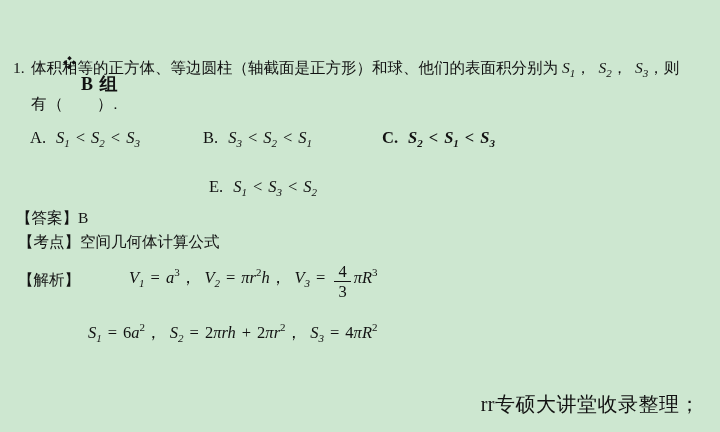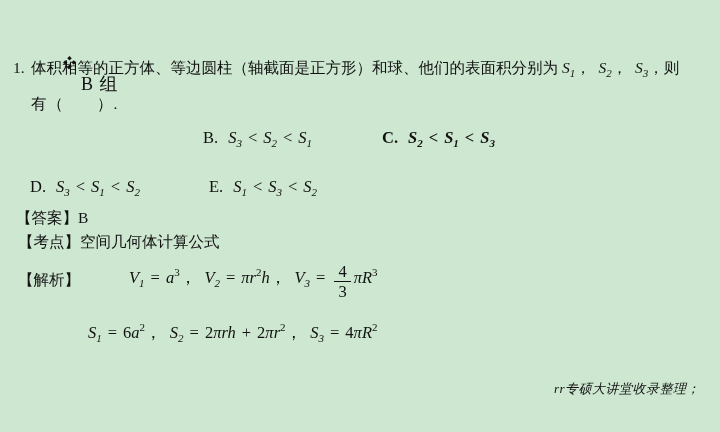--- a/index.html
+++ b/index.html
@@ -8,21 +8,21 @@
     background:#cde7d0;
     font-family:"Liberation Serif","DejaVu Serif",serif;
     color:#121212;
     overflow:hidden;
   }
   #page{position:relative;width:720px;height:432px;}
 
   .line{position:absolute;white-space:pre;line-height:24px;font-size:15.5px;}
 
   
-  #title{left:8px;top:8px;font-size:18px;font-weight:normal;letter-spacing:1px;line-height:22px;}
+  #title{left:8px;top:8px;font-size:18px;font-weight:bold;letter-spacing:1px;line-height:22px;}
   #title .icon{display:inline-block;margin-right:5px;vertical-align:-1px;}
 
   
   #qnum{left:13px;top:56px;}
   #qline1{left:31px;top:56px;text-align:center;}
   #qline2{left:31px;top:92px;letter-spacing:1px;}
 
   
   .opt{position:absolute;white-space:pre;line-height:24px;font-size:16px;}
   .opt .olabel{margin-right:10px;}
@@ -36,21 +36,21 @@
   #answer{left:16px;top:206px;}
   #topic{left:18px;top:230px;}
 
   
   #analysis{left:18px;top:253px;height:54px;display:flex;align-items:center;white-space:pre;font-size:15.5px;gap:43px;}
   #analysis .tag{margin-right:6px;}
   #surfaces{left:88px;top:315px;}
   #conclusion{left:88px;top:362px;}
 
   
-  #watermark{right:20px;top:377px;font-style:italic;font-size:13px;letter-spacing:0.5px;}
+  #watermark{right:20px;top:392px;font-size:20px;letter-spacing:0.5px;}
 
   
   .math{font-size:16.5px;}
   .mi{font-style:italic;}
   .mc{font-style:normal;}
   .msub{font-size:11px;vertical-align:-4px;font-style:italic;}
   .msup{font-size:11px;vertical-align:7px;font-style:normal;}
   .mop{margin:0 6px;font-style:normal;}
   .frac{display:inline-block;text-align:center;vertical-align:-14px;margin:0 3px;line-height:1.05;font-style:normal;}
   .frac .num{display:block;border-bottom:1.3px solid #121212;padding:0 4px 1px 4px;}
@@ -68,23 +68,23 @@
         <line x1="-1" y1="-1" x2="15" y2="15" stroke="#cde7d0" stroke-width="3"></line>
         <line x1="15" y1="-1" x2="-1" y2="15" stroke="#cde7d0" stroke-width="3"></line>
       </svg>
     </span><span>B 组</span>
   </div>
 
   <div id="qnum" class="line">1.</div>
   <div id="qline1" class="line"><span class="mc">体积相等的正方体、等边圆柱（轴截面是正方形）和球、他们的表面积分别为 </span><span class="mi">S</span><span class="msub">1</span><span class="mc">，  </span><span class="mi">S</span><span class="msub">2</span><span class="mc">，  </span><span class="mi">S</span><span class="msub">3</span><span class="mc">，则</span></div>
   <div id="qline2" class="line">有（　　）.</div>
 
+  <div id="opt-a" class="opt math"><span class="olabel">A.</span><span><span class="mi">S</span><span class="msub">1</span><span class="mop">&lt;</span><span class="mi">S</span><span class="msub">2</span><span class="mop">&lt;</span><span class="mi">S</span><span class="msub">3</span></span></div>
   <div id="opt-b" class="opt math"><span class="olabel">B.</span><span><span class="mi">S</span><span class="msub">3</span><span class="mop">&lt;</span><span class="mi">S</span><span class="msub">2</span><span class="mop">&lt;</span><span class="mi">S</span><span class="msub">1</span></span></div>
   <div id="opt-c" class="opt math"><span class="olabel">C.</span><span><span class="mi">S</span><span class="msub">2</span><span class="mop">&lt;</span><span class="mi">S</span><span class="msub">1</span><span class="mop">&lt;</span><span class="mi">S</span><span class="msub">3</span></span></div>
-  <div id="opt-d" class="opt math"><span class="olabel">D.</span><span><span class="mi">S</span><span class="msub">3</span><span class="mop">&lt;</span><span class="mi">S</span><span class="msub">1</span><span class="mop">&lt;</span><span class="mi">S</span><span class="msub">2</span></span></div>
   <div id="opt-e" class="opt math"><span class="olabel">E.</span><span><span class="mi">S</span><span class="msub">1</span><span class="mop">&lt;</span><span class="mi">S</span><span class="msub">3</span><span class="mop">&lt;</span><span class="mi">S</span><span class="msub">2</span></span></div>
 
   <div id="answer" class="line"><span>【答案】</span><span>B</span></div>
 
   <div id="topic" class="line"><span>【考点】</span><span>空间几何体计算公式</span></div>
 
   <div id="analysis" class="line"><span class="tag">【解析】</span><span class="math"><span class="mi">V</span><span class="msub">1</span><span class="mop">=</span><span class="mi">a</span><span class="msup">3</span><span class="mc">，  </span><span class="mi">V</span><span class="msub">2</span><span class="mop">=</span><span class="mi">π</span><span class="mi">r</span><span class="msup">2</span><span class="mi">h</span><span class="mc">，  </span><span class="mi">V</span><span class="msub">3</span><span class="mop">=</span><span class="frac"><span class="num">4</span><span class="den">3</span></span><span class="mi">π</span><span class="mi">R</span><span class="msup">3</span></span></div>
 
   <div id="surfaces" class="line math"><span class="mi">S</span><span class="msub">1</span><span class="mop">=</span><span class="mc">6</span><span class="mi">a</span><span class="msup">2</span><span class="mc">，  </span><span class="mi">S</span><span class="msub">2</span><span class="mop">=</span><span class="mc">2</span><span class="mi">π</span><span class="mi">r</span><span class="mi">h</span><span class="mop">+</span><span class="mc">2</span><span class="mi">π</span><span class="mi">r</span><span class="msup">2</span><span class="mc">，  </span><span class="mi">S</span><span class="msub">3</span><span class="mop">=</span><span class="mc">4</span><span class="mi">π</span><span class="mi">R</span><span class="msup">2</span></div>
 

